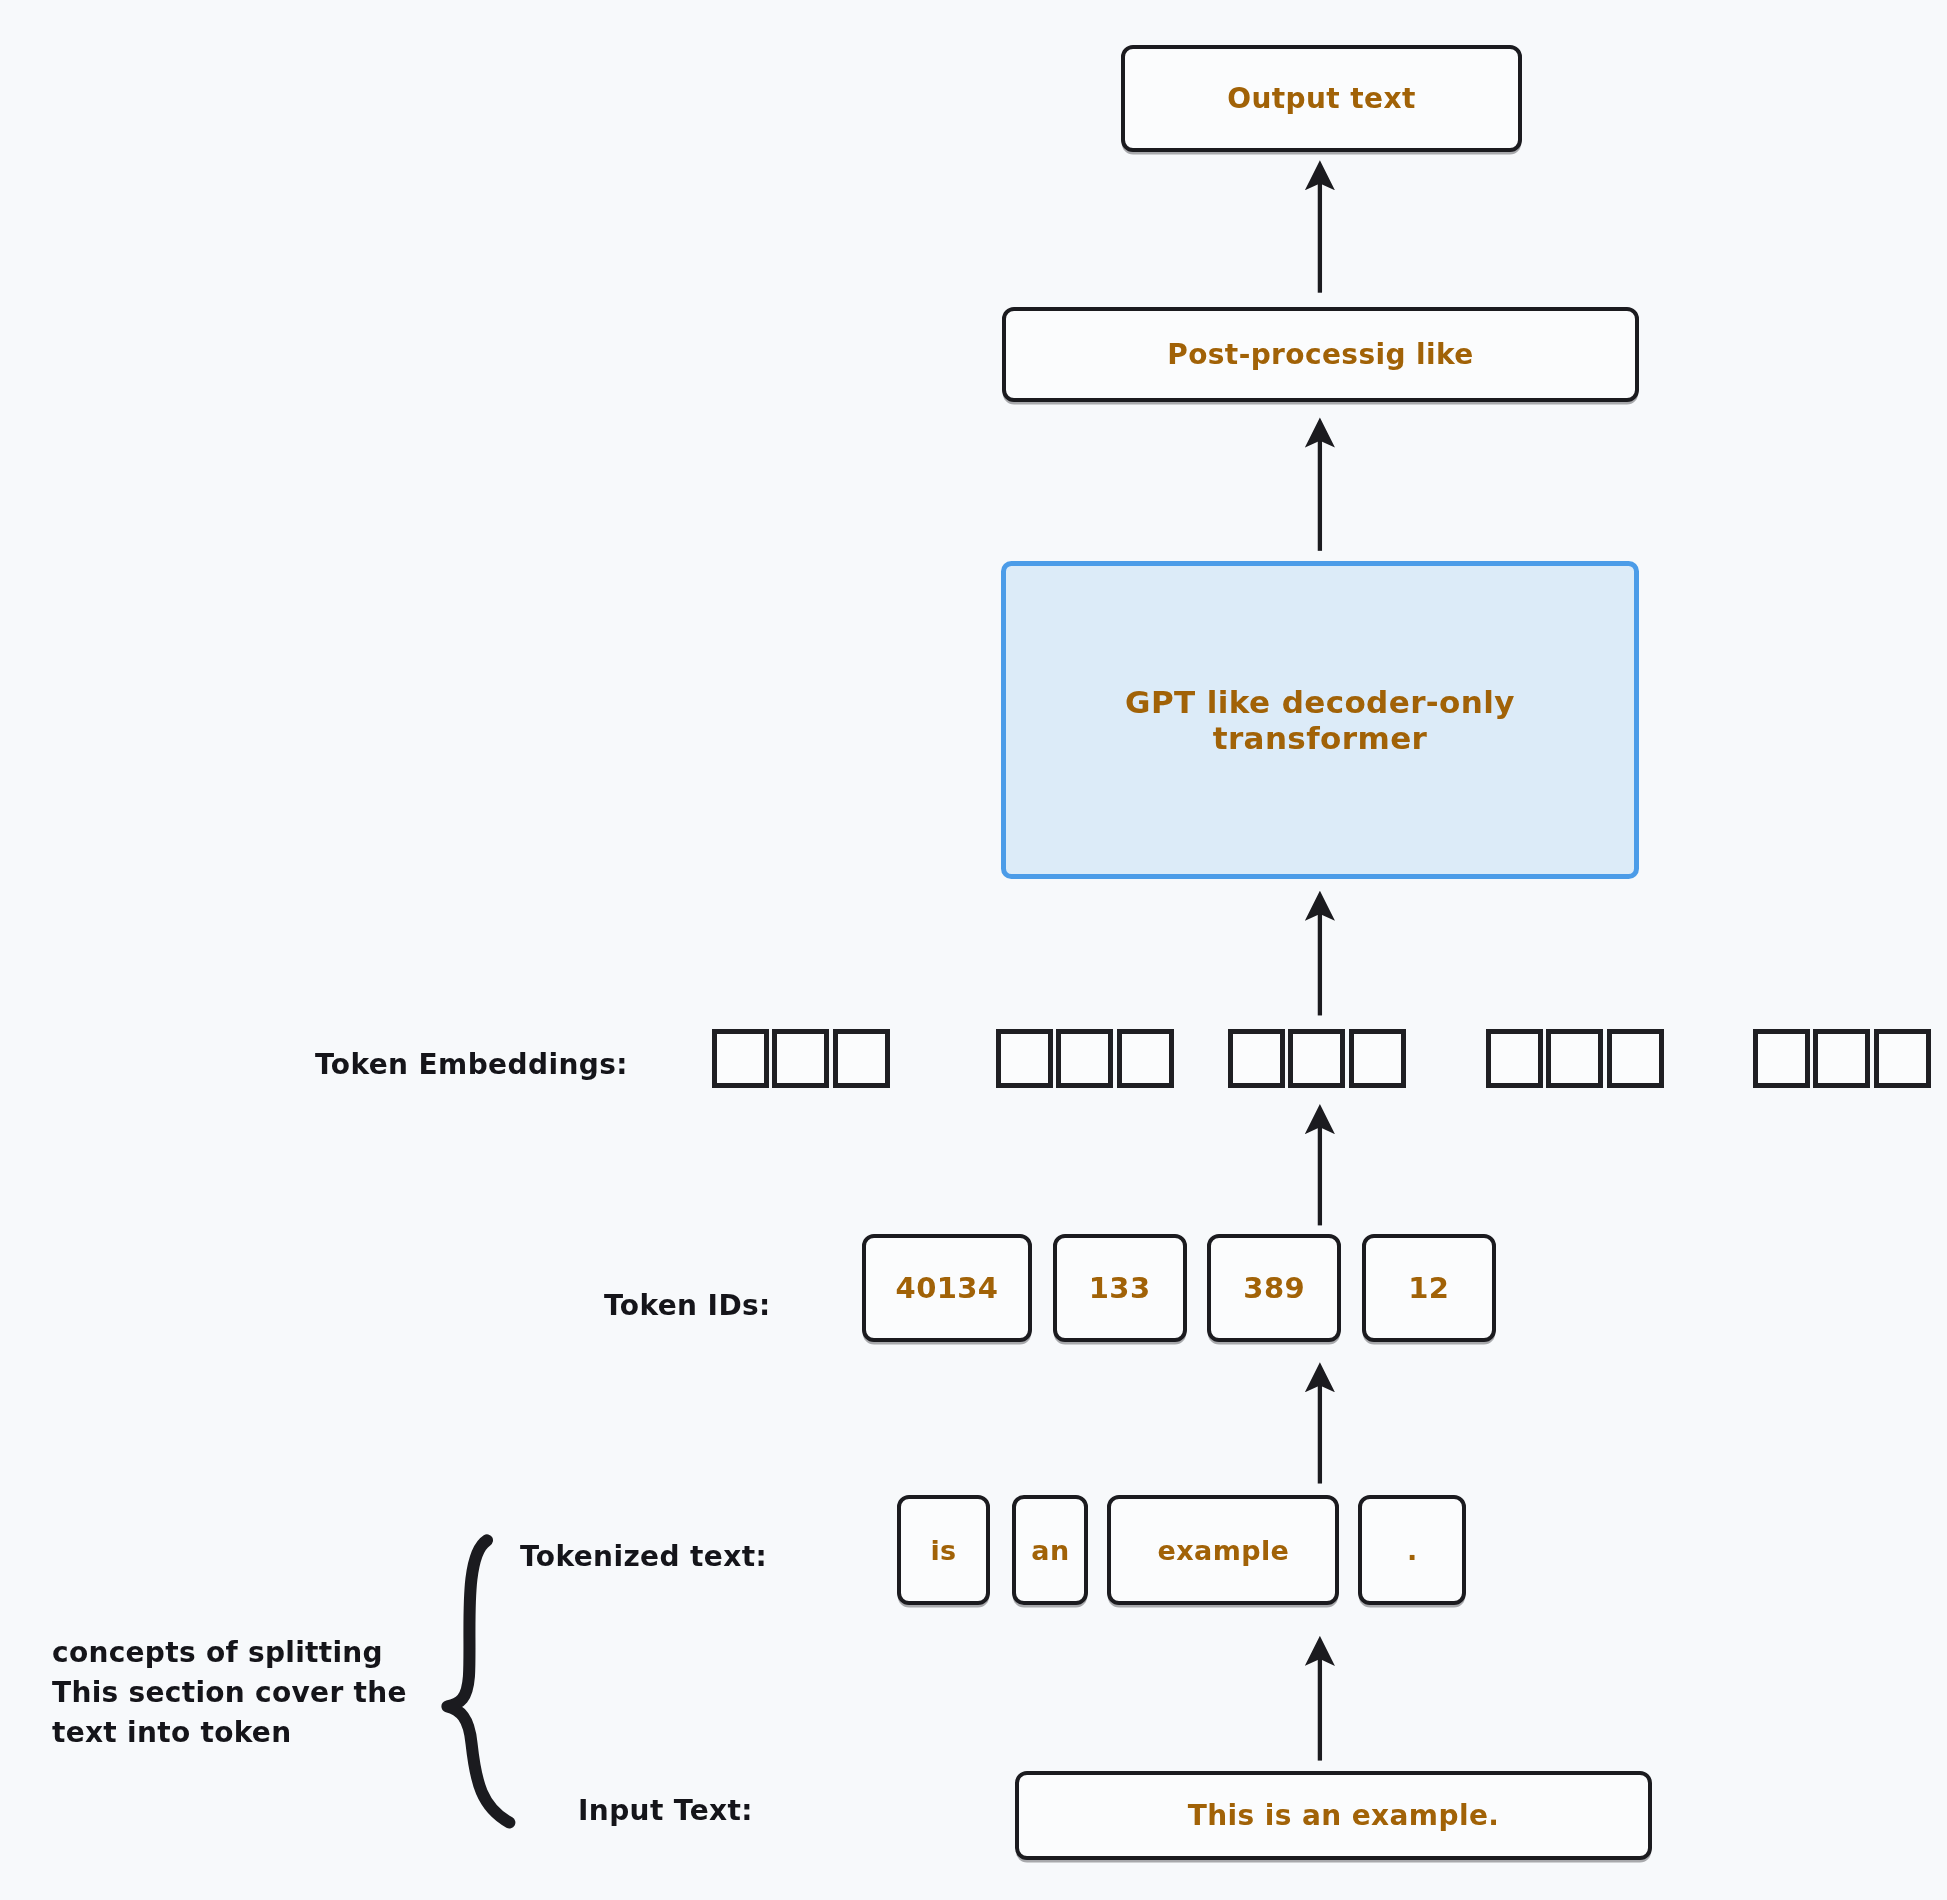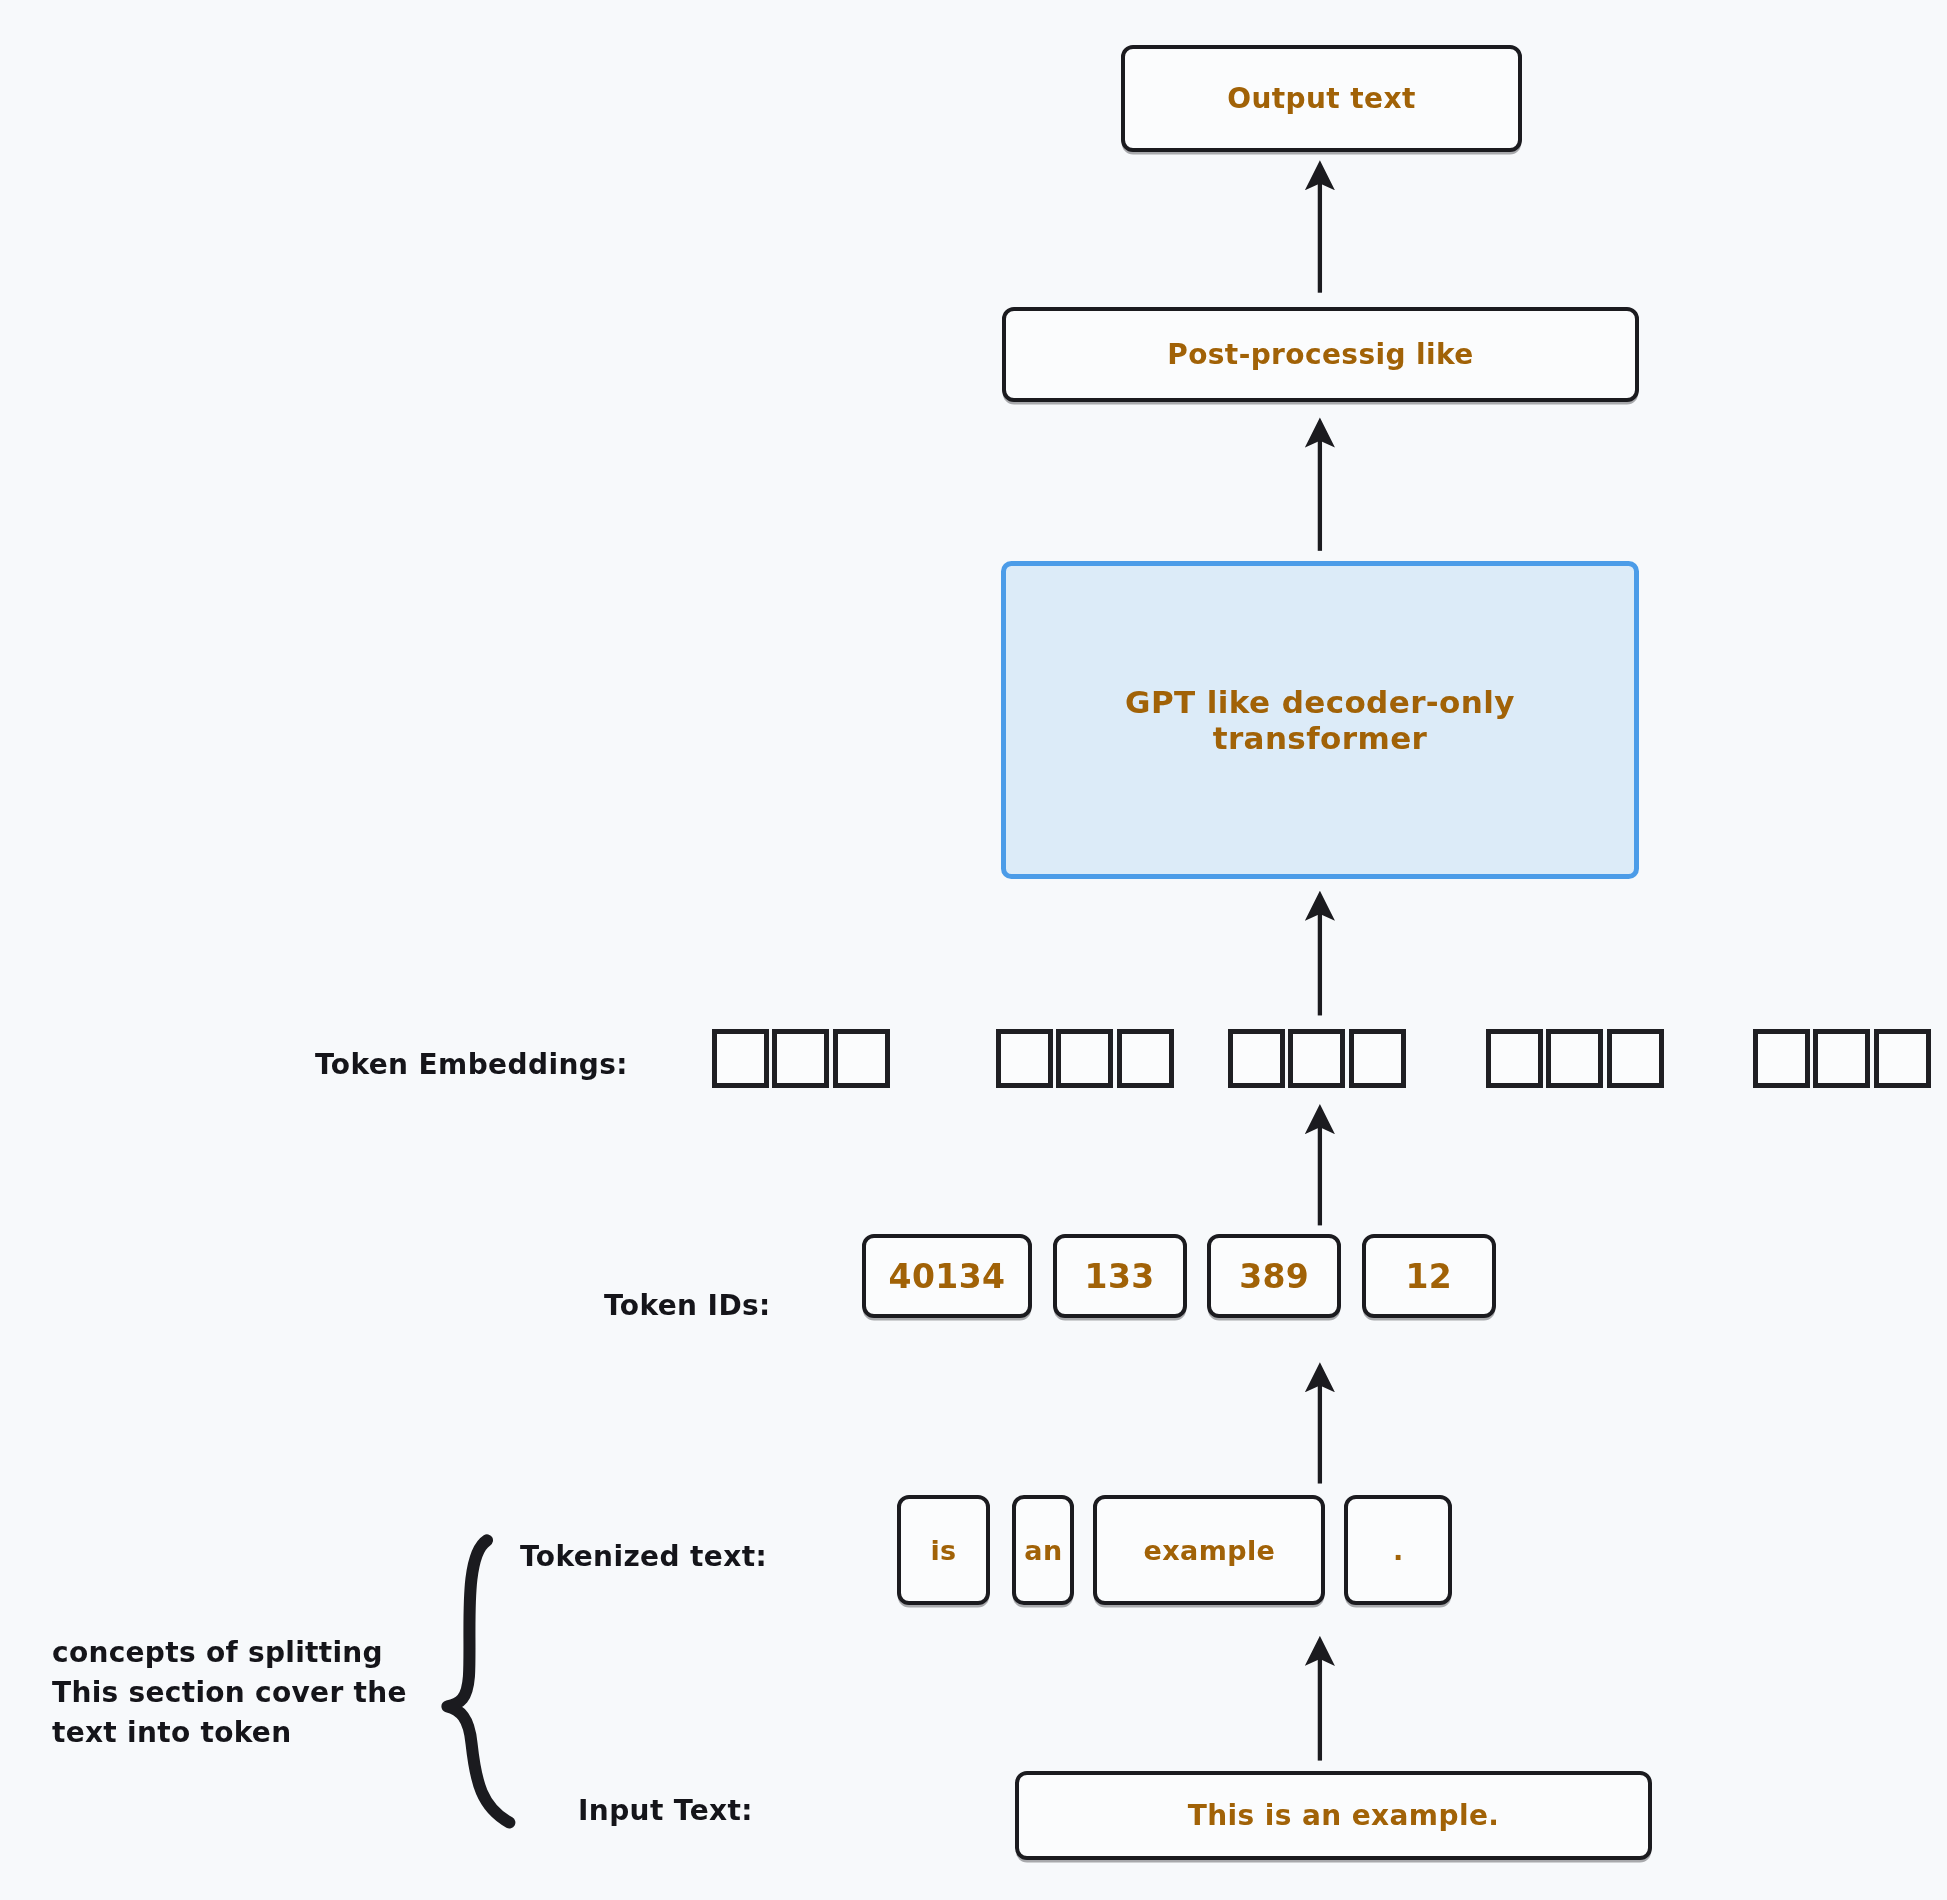--- a/index.html
+++ b/index.html
@@ -55,21 +55,21 @@
 
   #section-note{
     position:absolute;left:52px;top:1633px;width:404px;
     font-size:28px;font-weight:700;color:#15151a;
     line-height:1.42;letter-spacing:0.3px;
   }
 
   
   .tokrow{position:absolute;display:flex;align-items:flex-start;}
   #token-ids-row{left:862px;top:1234px;}
-  #token-ids-row .node{position:relative;left:auto;top:auto;height:84px;font-size:33px;}
+  #token-ids-row .node{position:relative;left:auto;top:auto;height:108px;font-size:29px;}
   #tokenized-row{left:897px;top:1495px;}
   #tokenized-row .node{position:relative;left:auto;top:auto;height:110px;font-size:27px;}
 
   
   #embeddings-row{position:absolute;left:712px;top:1029px;display:flex;}
   .emb-group{display:flex;}
   .emb-cell{
     width:57px;height:59px;
     box-sizing:border-box;
     background:#fbfcfd;
@@ -166,21 +166,21 @@
       <div class="node" style="width: 134px;">
         <span>12</span>
       </div>
     </div>
 
   <div class="row-label" id="label-tokenized-text">Tokenized text:</div>
   <div class="tokrow" id="tokenized-row">
       <div class="node" style="width: 93px; margin-right: 22.4px;">
         <span>is</span>
       </div>
-      <div class="node" style="width: 62px; margin-right: 19px;">
+      <div class="node" style="width: 76px; margin-right: 19px;">
         <span>an</span>
       </div>
       <div class="node" style="width: 232px; margin-right: 19px;">
         <span>example</span>
       </div>
       <div class="node" style="width: 108px;">
         <span>.</span>
       </div>
     </div>
 

